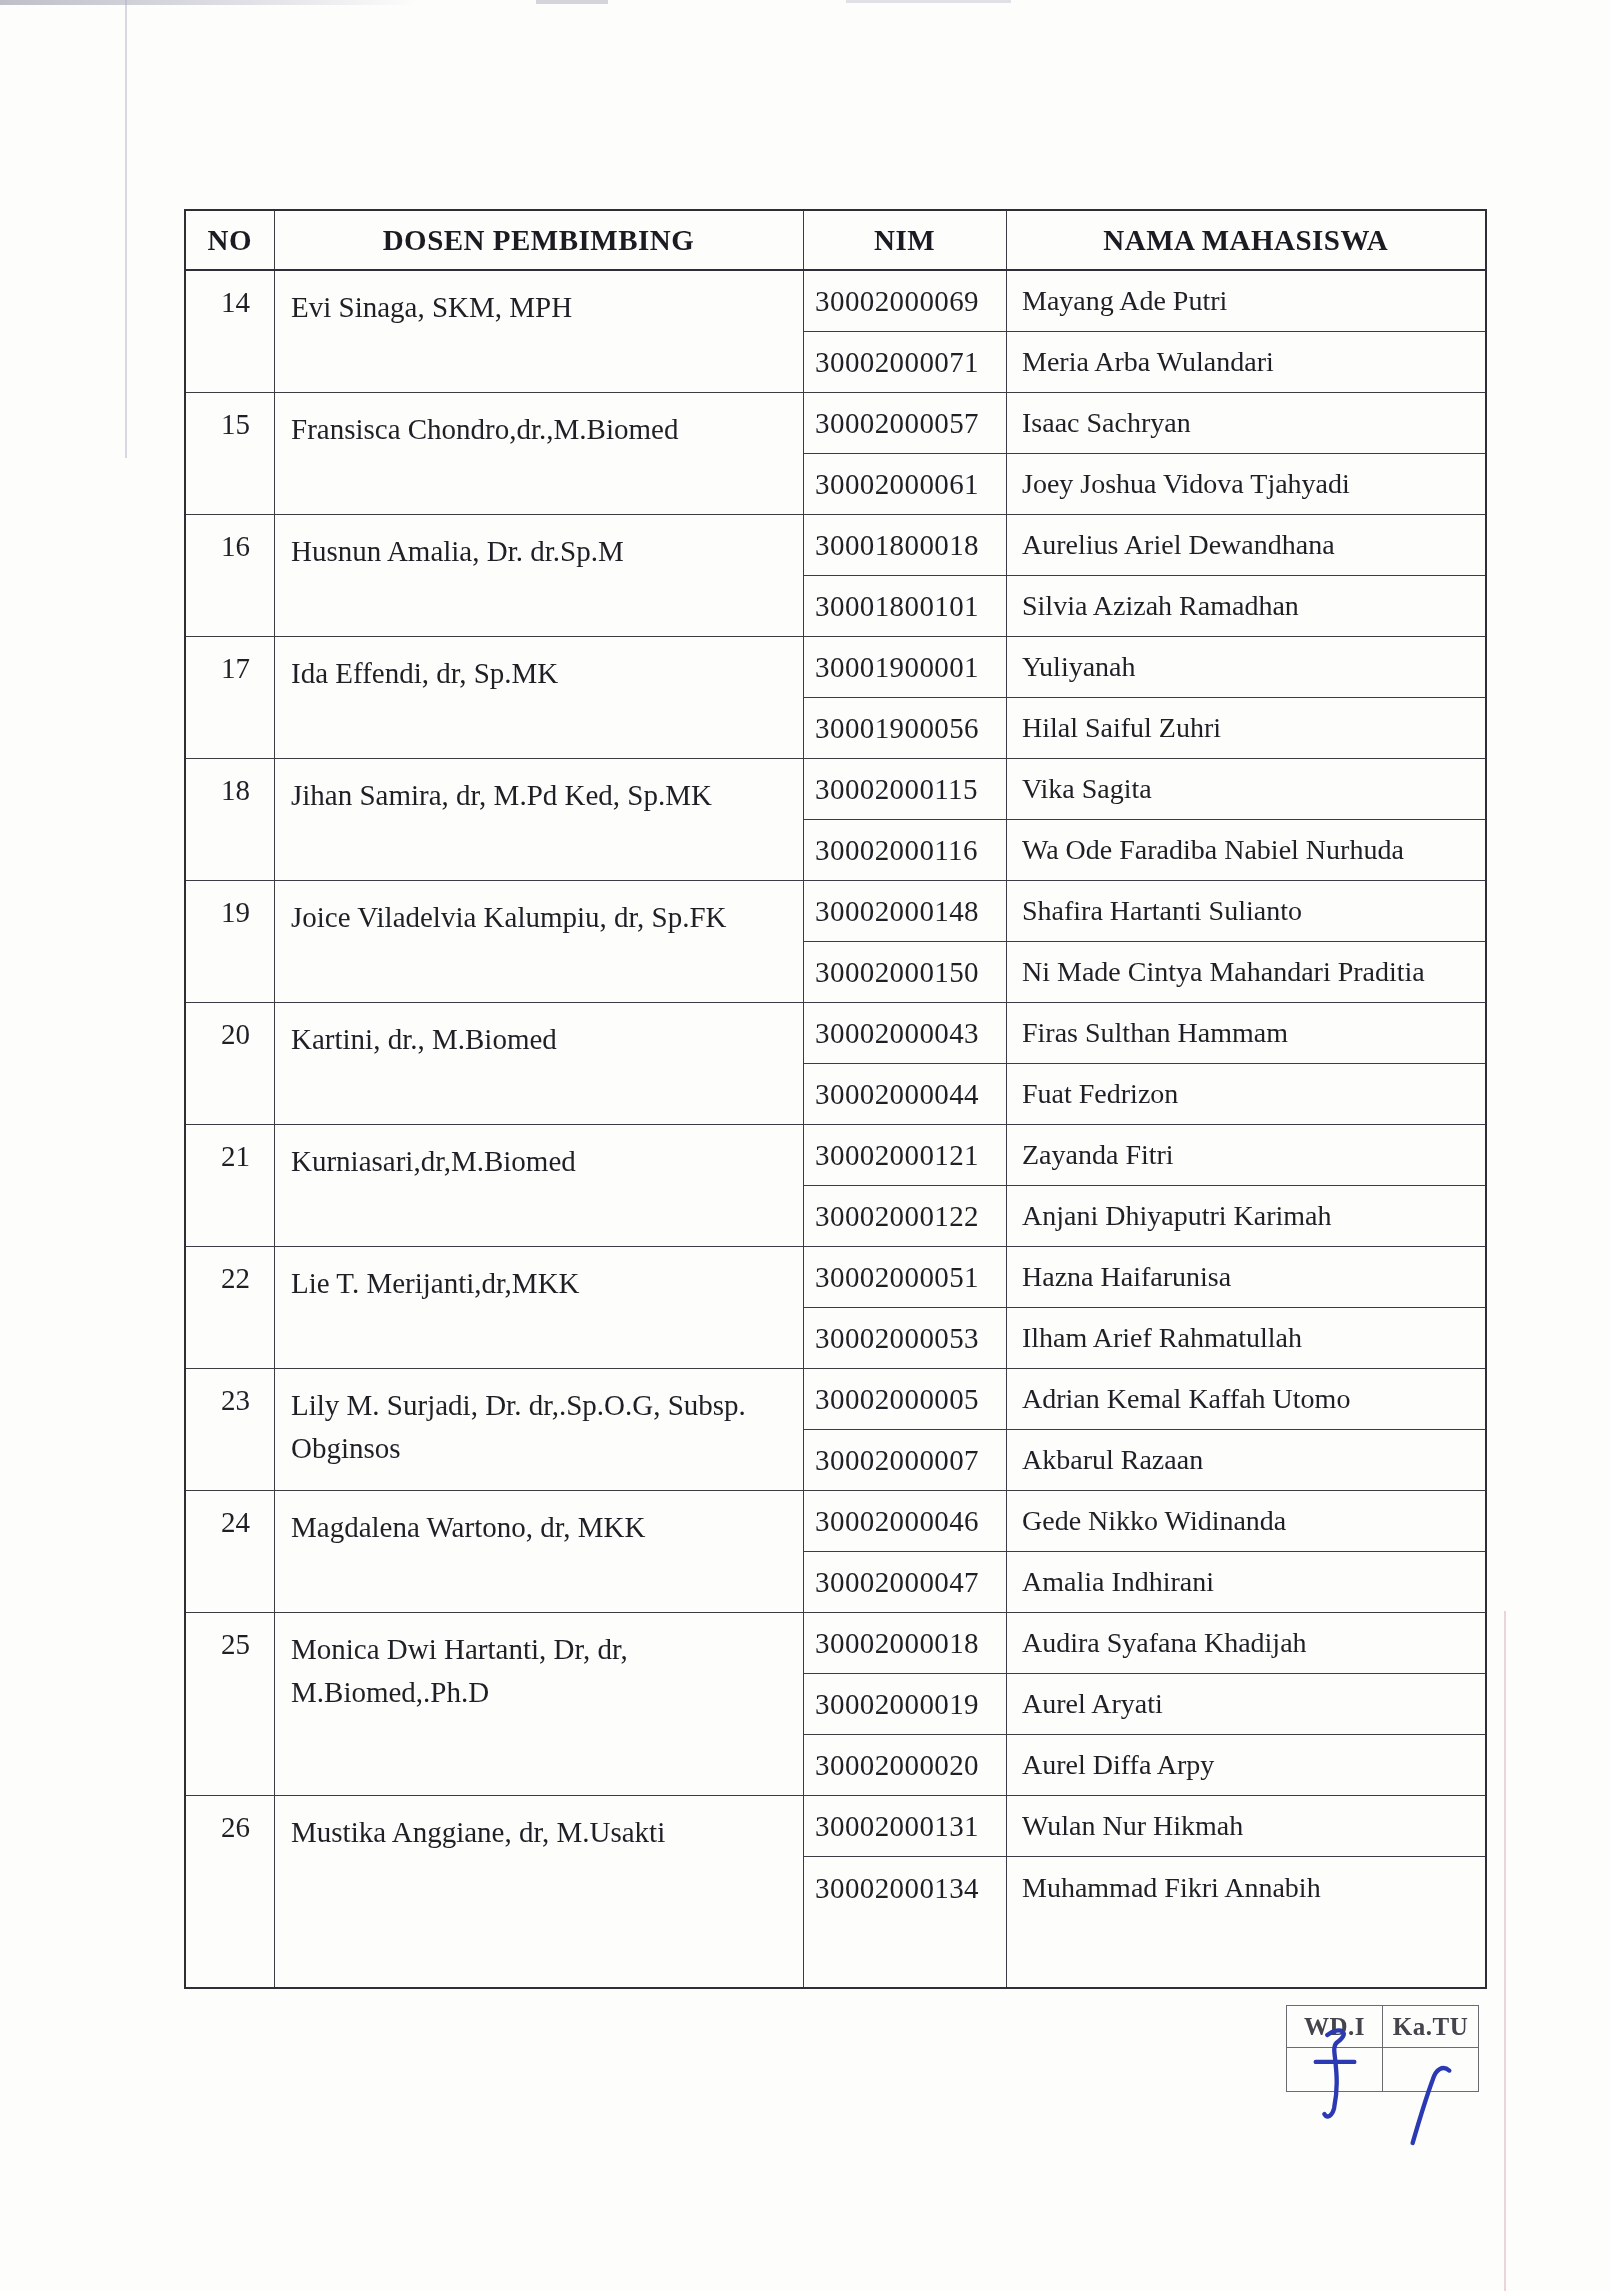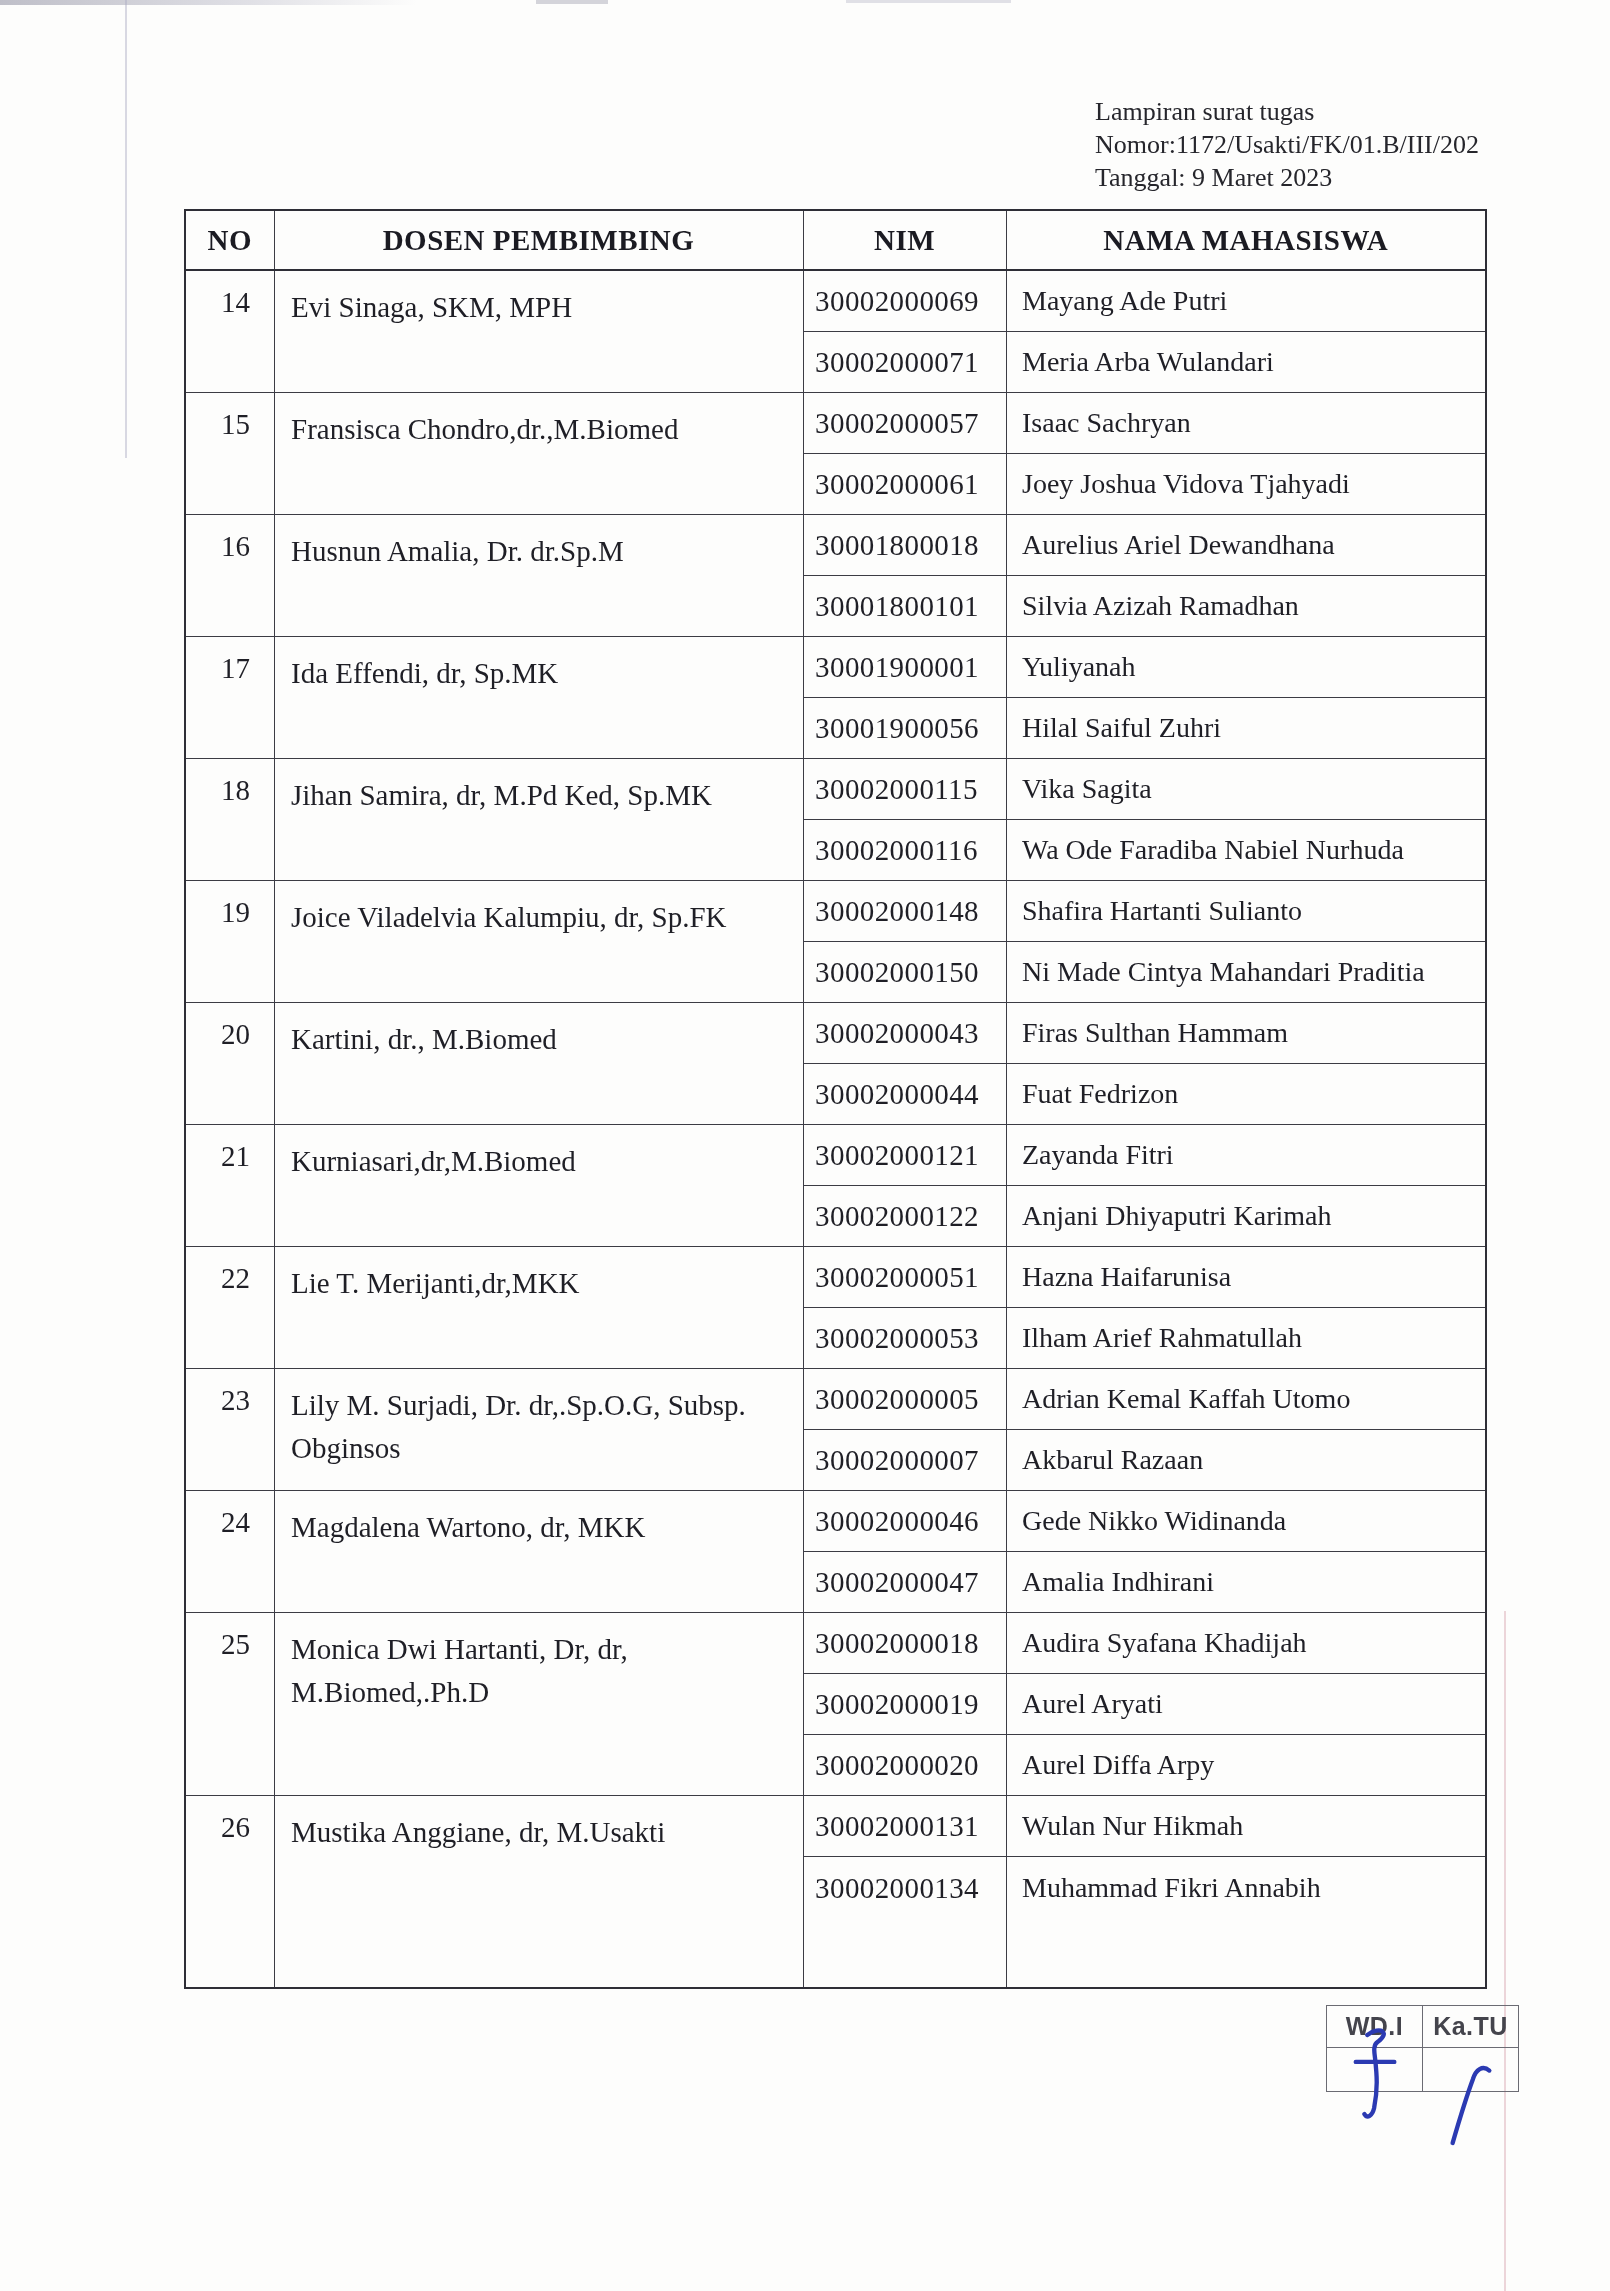--- a/index.html
+++ b/index.html
@@ -41,23 +41,23 @@
   .dosen-cell{ vertical-align:top; padding:14.6px 17.5px 0 16.5px; line-height:43px; }
   .nim-cell  { height:60px; vertical-align:middle; padding:0 3.9px 0 11.6px; letter-spacing:0.4px; white-space:nowrap; }
   .nama-cell { height:60px; vertical-align:middle; padding:0 5.8px 0 15.5px; font-size:28px; white-space:nowrap; }
   .main-table tbody tr:last-child .nim-cell,
   .main-table tbody tr:last-child .nama-cell {
     height:115px; vertical-align:top; padding-top:14.6px;
   }
 
   
   .approval {
-    position:absolute; left:1326px; top:2005px;
+    position:absolute; left:1286px; top:2005px;
     border-collapse:collapse;
-    font-family:Liberation Sans, sans-serif; color:#44444c;
+    font-family:Liberation Serif, serif; color:#44444c;
   }
   .approval th {
     width:93px; height:39px; border:1.9px solid #6b6b73;
     font-size:25px; font-weight:600; text-align:center; letter-spacing:0.5px;
   }
   .approval td {
     height:41px; border:1.9px solid #6b6b73; position:relative; overflow:visible;
   }
   .sig-svg { position:absolute; overflow:visible; }
   .sig-wd1 { left:21.3px; top:-25px; }
@@ -67,25 +67,20 @@
 <body>
 
 <div class="page">
 
   <div class="artifact a-top1"></div>
   <div class="artifact a-top2"></div>
   <div class="artifact a-top3"></div>
   <div class="artifact a-left"></div>
   <div class="artifact a-right"></div>
 
-  <div class="doc-header">
-    <div>Lampiran surat tugas</div>
-    <div>Nomor:1172/Usakti/FK/01.B/III/202</div>
-    <div>Tanggal: 9 Maret 2023</div>
-  </div>
 
   <table class="main-table">
     <colgroup>
       <col style="width:89px">
         <col style="width:529px">
         <col style="width:203px">
         <col style="width:480px">
     </colgroup>
     <thead>
       <tr>

